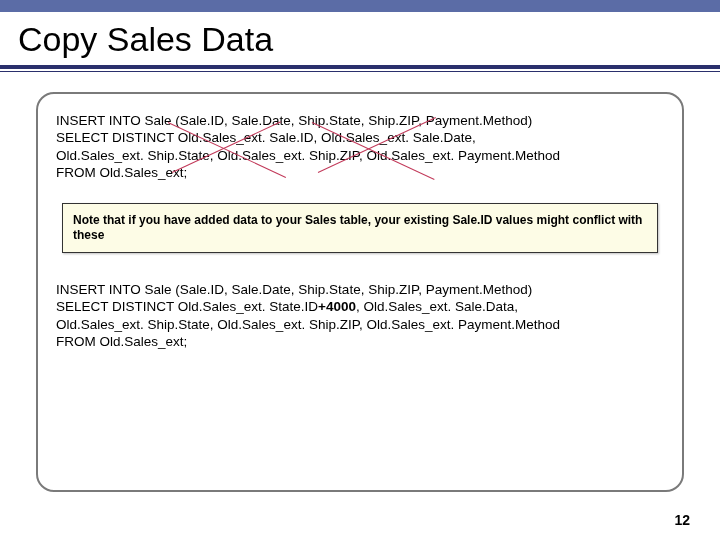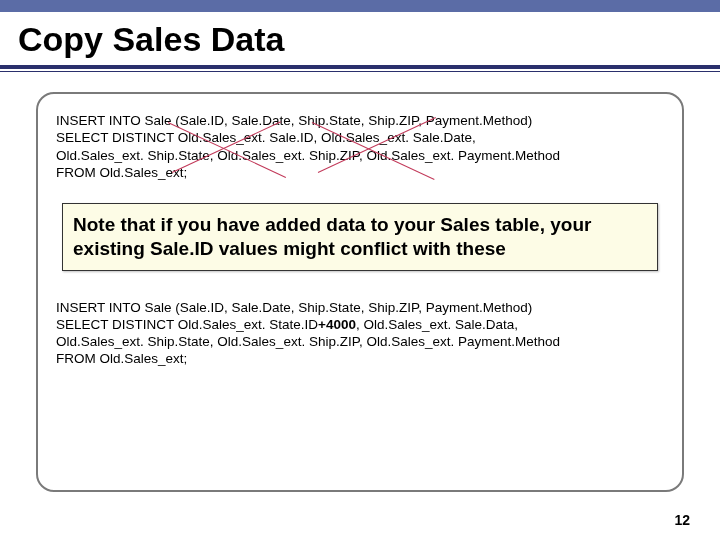--- a/index.html
+++ b/index.html
@@ -13,21 +13,21 @@
   }
   .top-bar {
     width: 100%;
     height: 12px;
     background: #5b6ca6;
   }
   .title {
     font-size: 34px;
     color: #000;
     margin: 8px 0 6px 18px;
-    font-weight: bold;
+    font-weight: normal;
   }
   .title-rule-thick {
     height: 4px;
     background: #2a2f6c;
     margin: 0;
   }
   .title-rule-thin {
     height: 1px;
     background: #2a2f6c;
     margin-top: 2px;
@@ -55,21 +55,21 @@
     display: flex;
     gap: 60px;
     margin: 0 6px 28px 6px;
   }
   .note-box {
     flex: 1;
     background: #fdfce6;
     border: 0.5px solid #333;
     box-shadow: 1px 1px 2px rgba(0,0,0,0.25);
     padding: 9px 10px;
-    font-size: 19px;
+    font-size: 12px;
     font-weight: bold;
     line-height: 1.25;
     color: #000;
   }
   .page-num {
     position: absolute;
     right: 30px;
     bottom: 12px;
     font-size: 14px;
     font-weight: bold;

